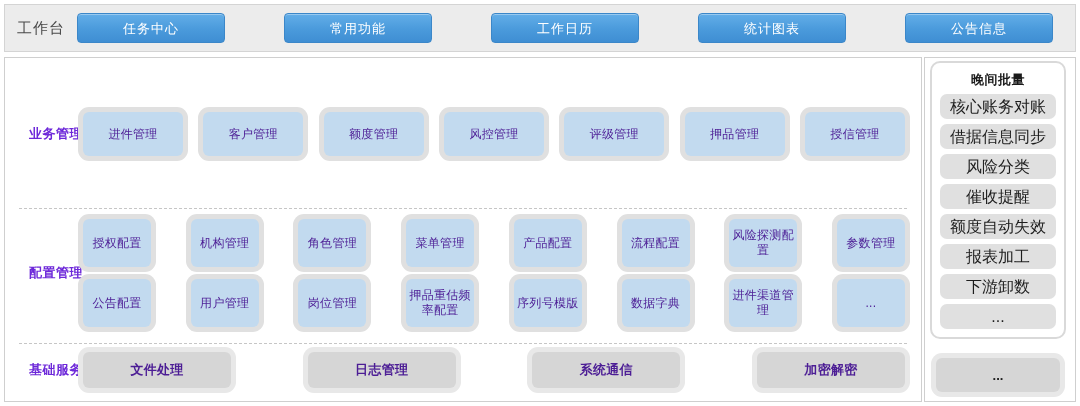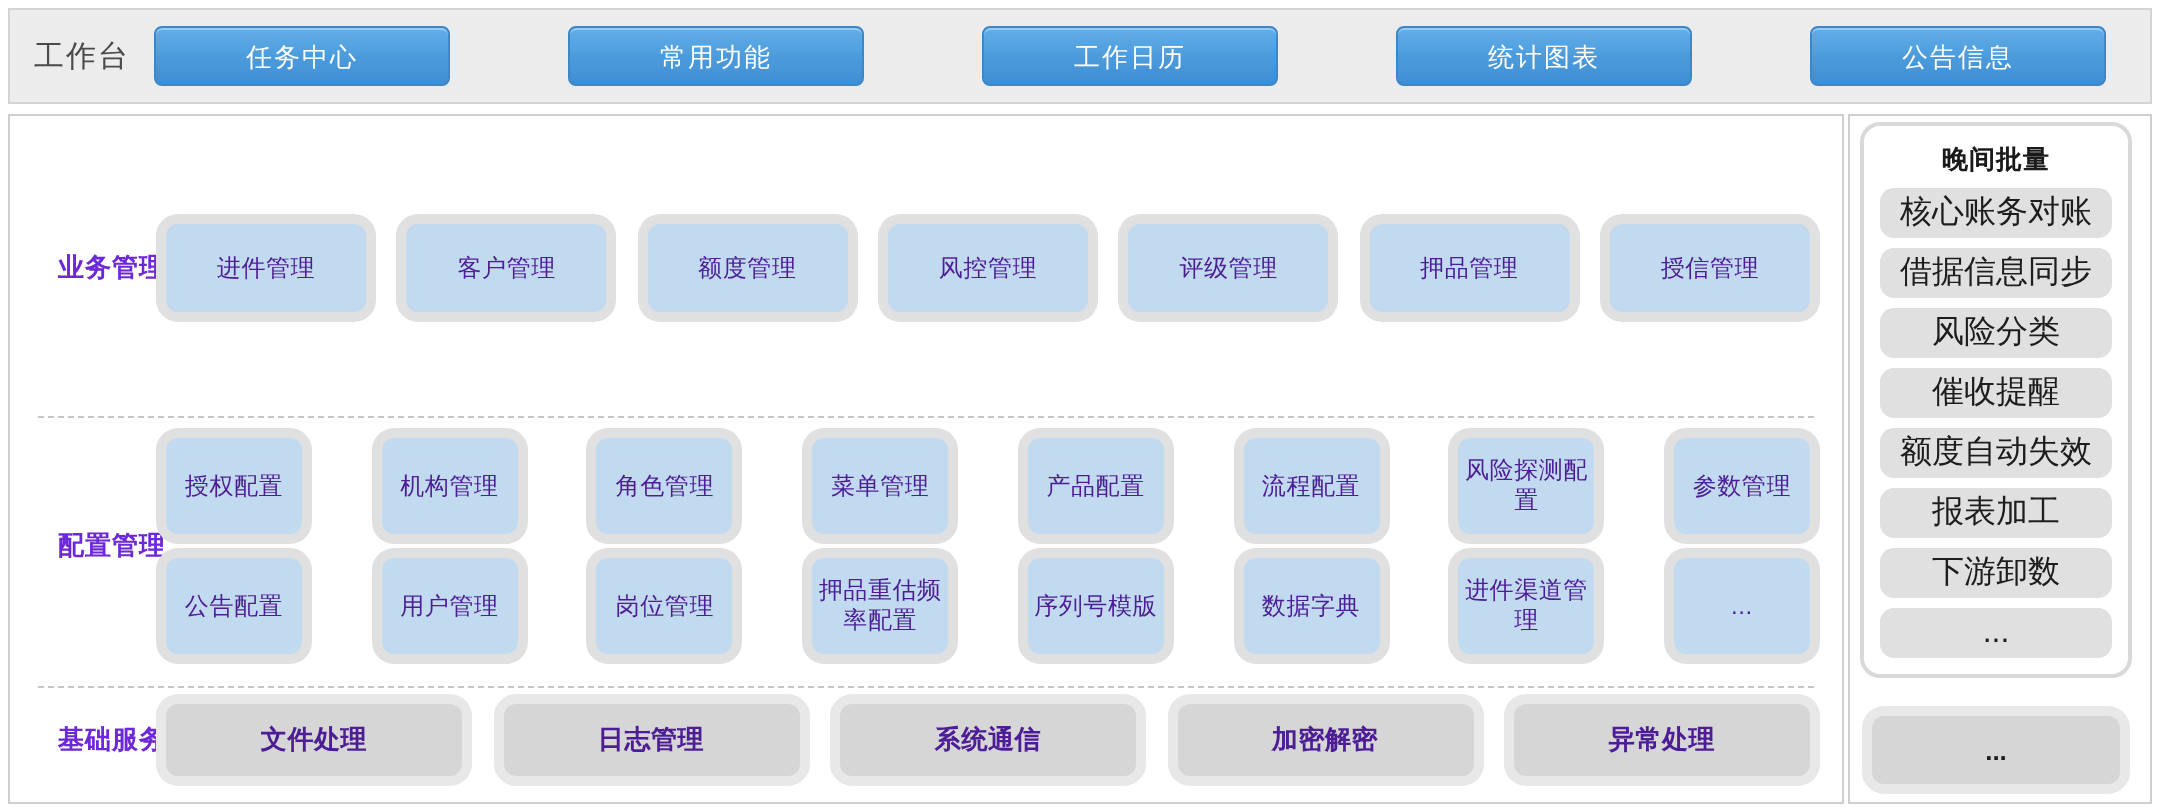--- a/index.html
+++ b/index.html
@@ -268,21 +268,20 @@
   </div>
 
   <div class="section" id="base-section">
     <div class="section-label">基础服务</div>
     <div class="section-body">
       <div class="tile-row" id="base-row">
         <div class="tile gray">文件处理</div>
         <div class="tile gray">日志管理</div>
         <div class="tile gray">系统通信</div>
         <div class="tile gray">加密解密</div>
-        <div class="tile gray">异常处理</div>
       </div>
     </div>
   </div>
 
 </div>
 
 <div id="right-frame"></div>
 
 <div id="batch-panel">
   <div id="batch-title">晚间批量</div>

